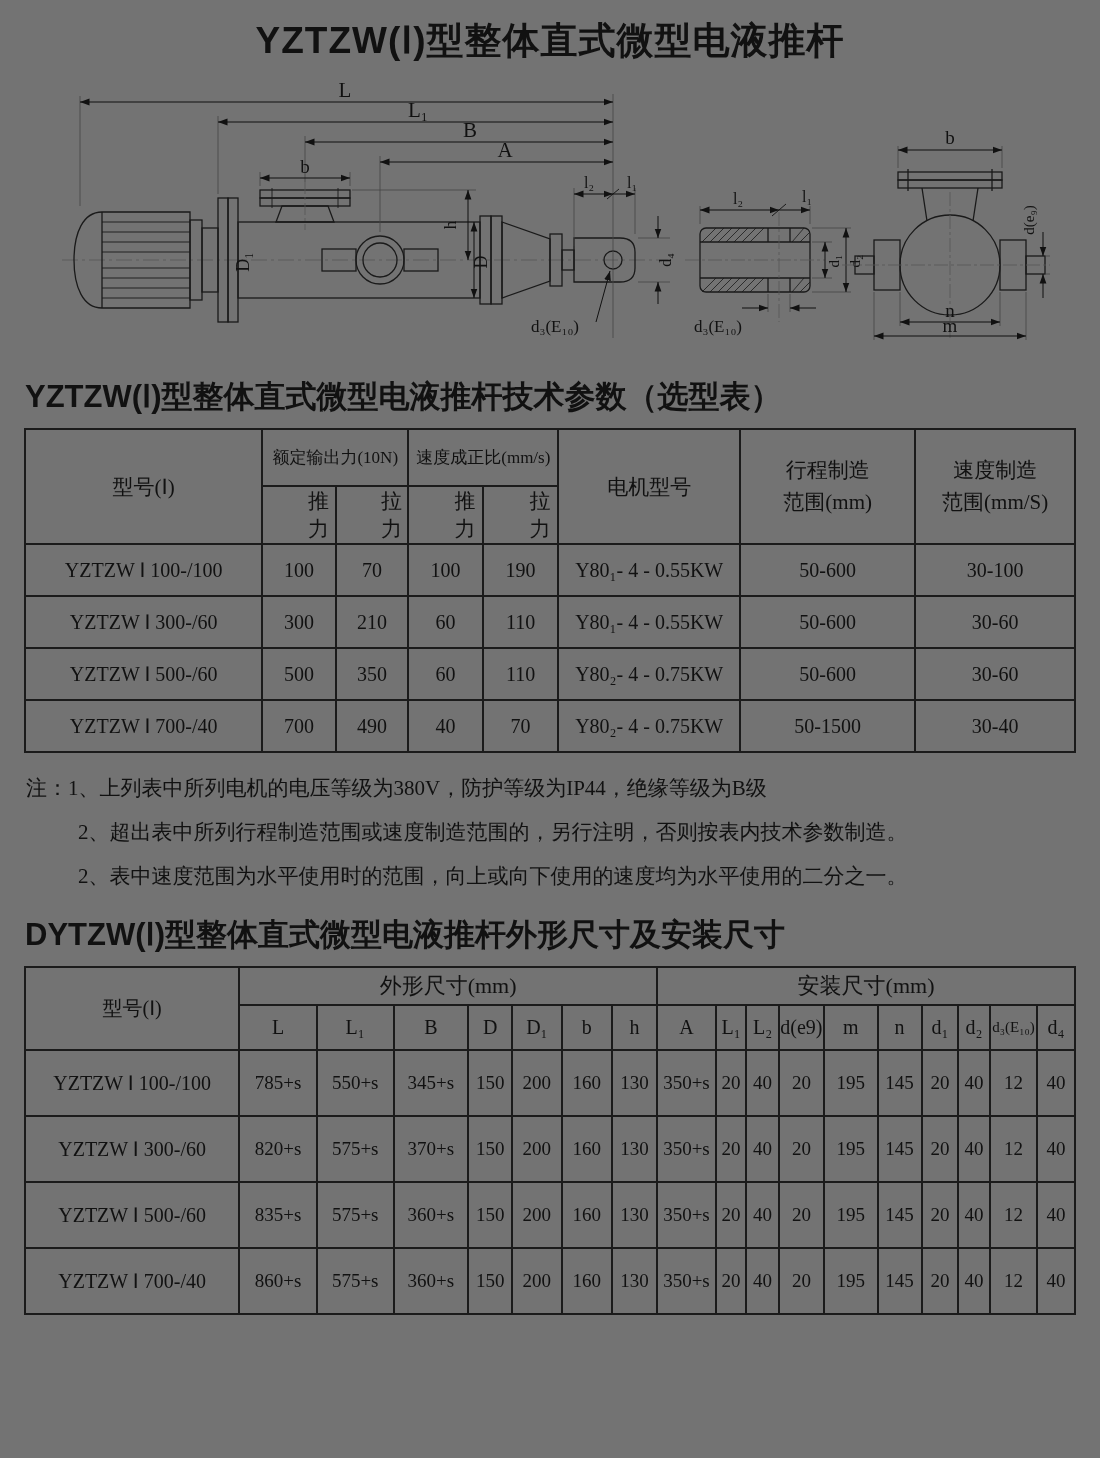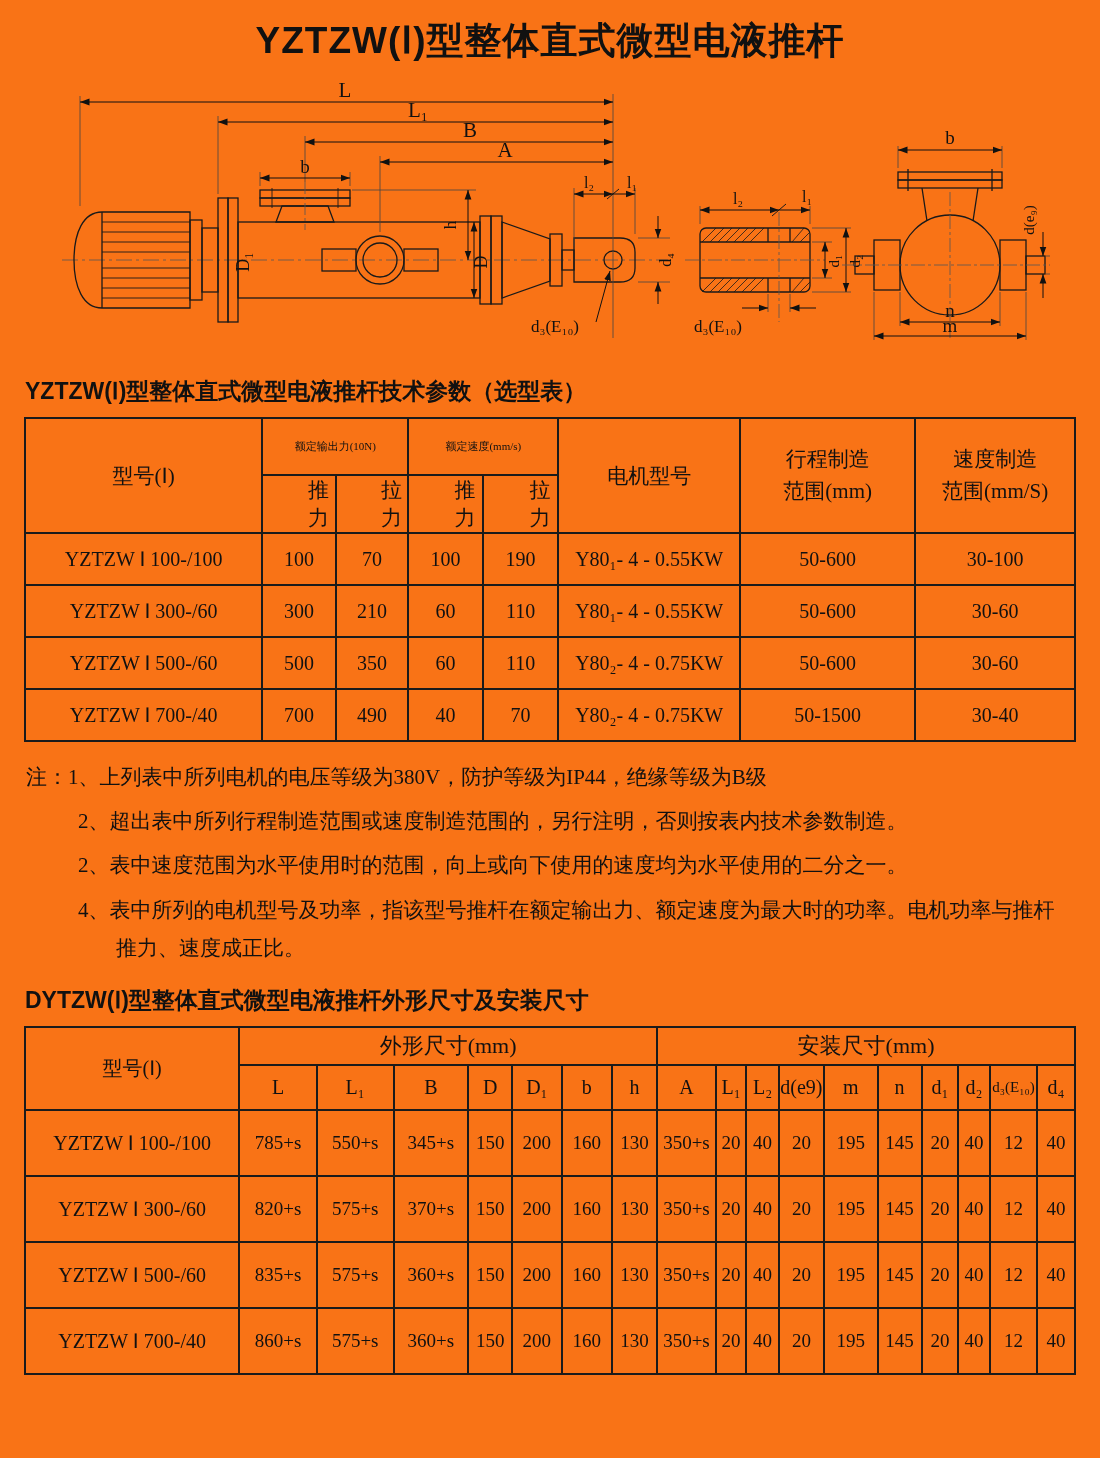--- a/index.html
+++ b/index.html
@@ -1,30 +1,30 @@
 <!DOCTYPE html>
 <html><head>
 <meta charset="utf-8">
 <style>
   * { margin:0; padding:0; box-sizing:border-box; }
   body { background:#fff; font-family:"Liberation Serif", serif; color:#111; }
-  .page { width:1100px; height:1458px; background:#f97316; overflow:hidden; position:relative; }
+  .page { width:1100px; height:1458px; background:#737373; overflow:hidden; position:relative; }
   .main-title { text-align:center; font-family:"Liberation Sans", sans-serif;
                 font-weight:bold; font-size:37px; padding-top:16px; letter-spacing:1px; }
   .drawing-wrap { margin:4px 46px 0 46px; }
   svg { display:block; }
   svg text { font-family:"Liberation Serif", serif; fill:#111; }
   .sec-title { margin:6px 0 10px 25px; font-family:"Liberation Sans", sans-serif;
-               font-weight:bold; font-size:23px; }
+               font-weight:bold; font-size:31px; }
   table { border-collapse:collapse; table-layout:fixed; width:1052px; margin:0 24px; }
   th, td { border:2px solid #1b1b1b; text-align:center; vertical-align:middle;
            font-weight:normal; overflow:hidden; }
   
   .t1 .h1 { height:57px; font-size:21px; }
-  .t1 .h1 .small { font-size:11px; }
+  .t1 .h1 .small { font-size:17px; }
   .t1 .h2 td { height:58px; font-size:21px;padding-left:39px; }
   .t1 .dr td { height:52px; font-size:20px; }
   .pre { white-space:pre-line; line-height:1.5; }
   
   .notes { margin:16px 28px 0 26px; font-size:21px; }
   .note { line-height:1.82; margin-bottom:6px; }
   .note.n1 { padding-left:90px; text-indent:-90px;margin-top:14px; }
   .note.nr { margin-left:52px; padding-left:38px; text-indent:-38px; }
   
   .t2 .g1 td { height:38px; font-size:22px; }
@@ -183,21 +183,21 @@
         <col style="width:7.1%">
       <col style="width:7.2%">
         <col style="width:17.3%">
         <col style="width:16.7%">
         <col style="width:15.2%">
     </colgroup>
     <tbody>
         <tr class="h1">
       <td rowspan="2">型号(Ⅰ)</td>
       <td colspan="2" class="small">额定输出力(10N)</td>
-      <td colspan="2" class="small">额定速度(mm/s)</td>
+      <td colspan="2" class="small">速度成正比(mm/s)</td>
       <td rowspan="2">电机型号</td>
       <td rowspan="2" class="pre">行程制造
 范围(mm)</td>
       <td rowspan="2" class="pre">速度制造
 范围(mm/S)</td>
     </tr>
     <tr class="h2">
       <td>推力</td>
       <td>拉力</td>
       <td>推力</td>
@@ -243,21 +243,20 @@
       <td>50-1500</td>
       <td>30-40</td>
     </tr>
   </tbody>
     </table>
 
   <div class="notes">
     <div class="note n1">注：1、上列表中所列电机的电压等级为380V，防护等级为IP44，绝缘等级为B级</div>
     <div class="note nr">2、超出表中所列行程制造范围或速度制造范围的，另行注明，否则按表内技术参数制造。</div>
     <div class="note nr">2、表中速度范围为水平使用时的范围，向上或向下使用的速度均为水平使用的二分之一。</div>
-    <div class="note nr">4、表中所列的电机型号及功率，指该型号推杆在额定输出力、额定速度为最大时的功率。电机功率与推杆推力、速度成正比。</div>
   </div>
 
   <div class="sec-title" style="margin-top:18px;">DYTZW(Ⅰ)型整体直式微型电液推杆外形尺寸及安装尺寸</div>
 
   <table class="t2">
     <colgroup>
       <col style="width:20.4%">
         <col style="width:7.4%">
         <col style="width:7.3%">
         <col style="width:7.1%">

